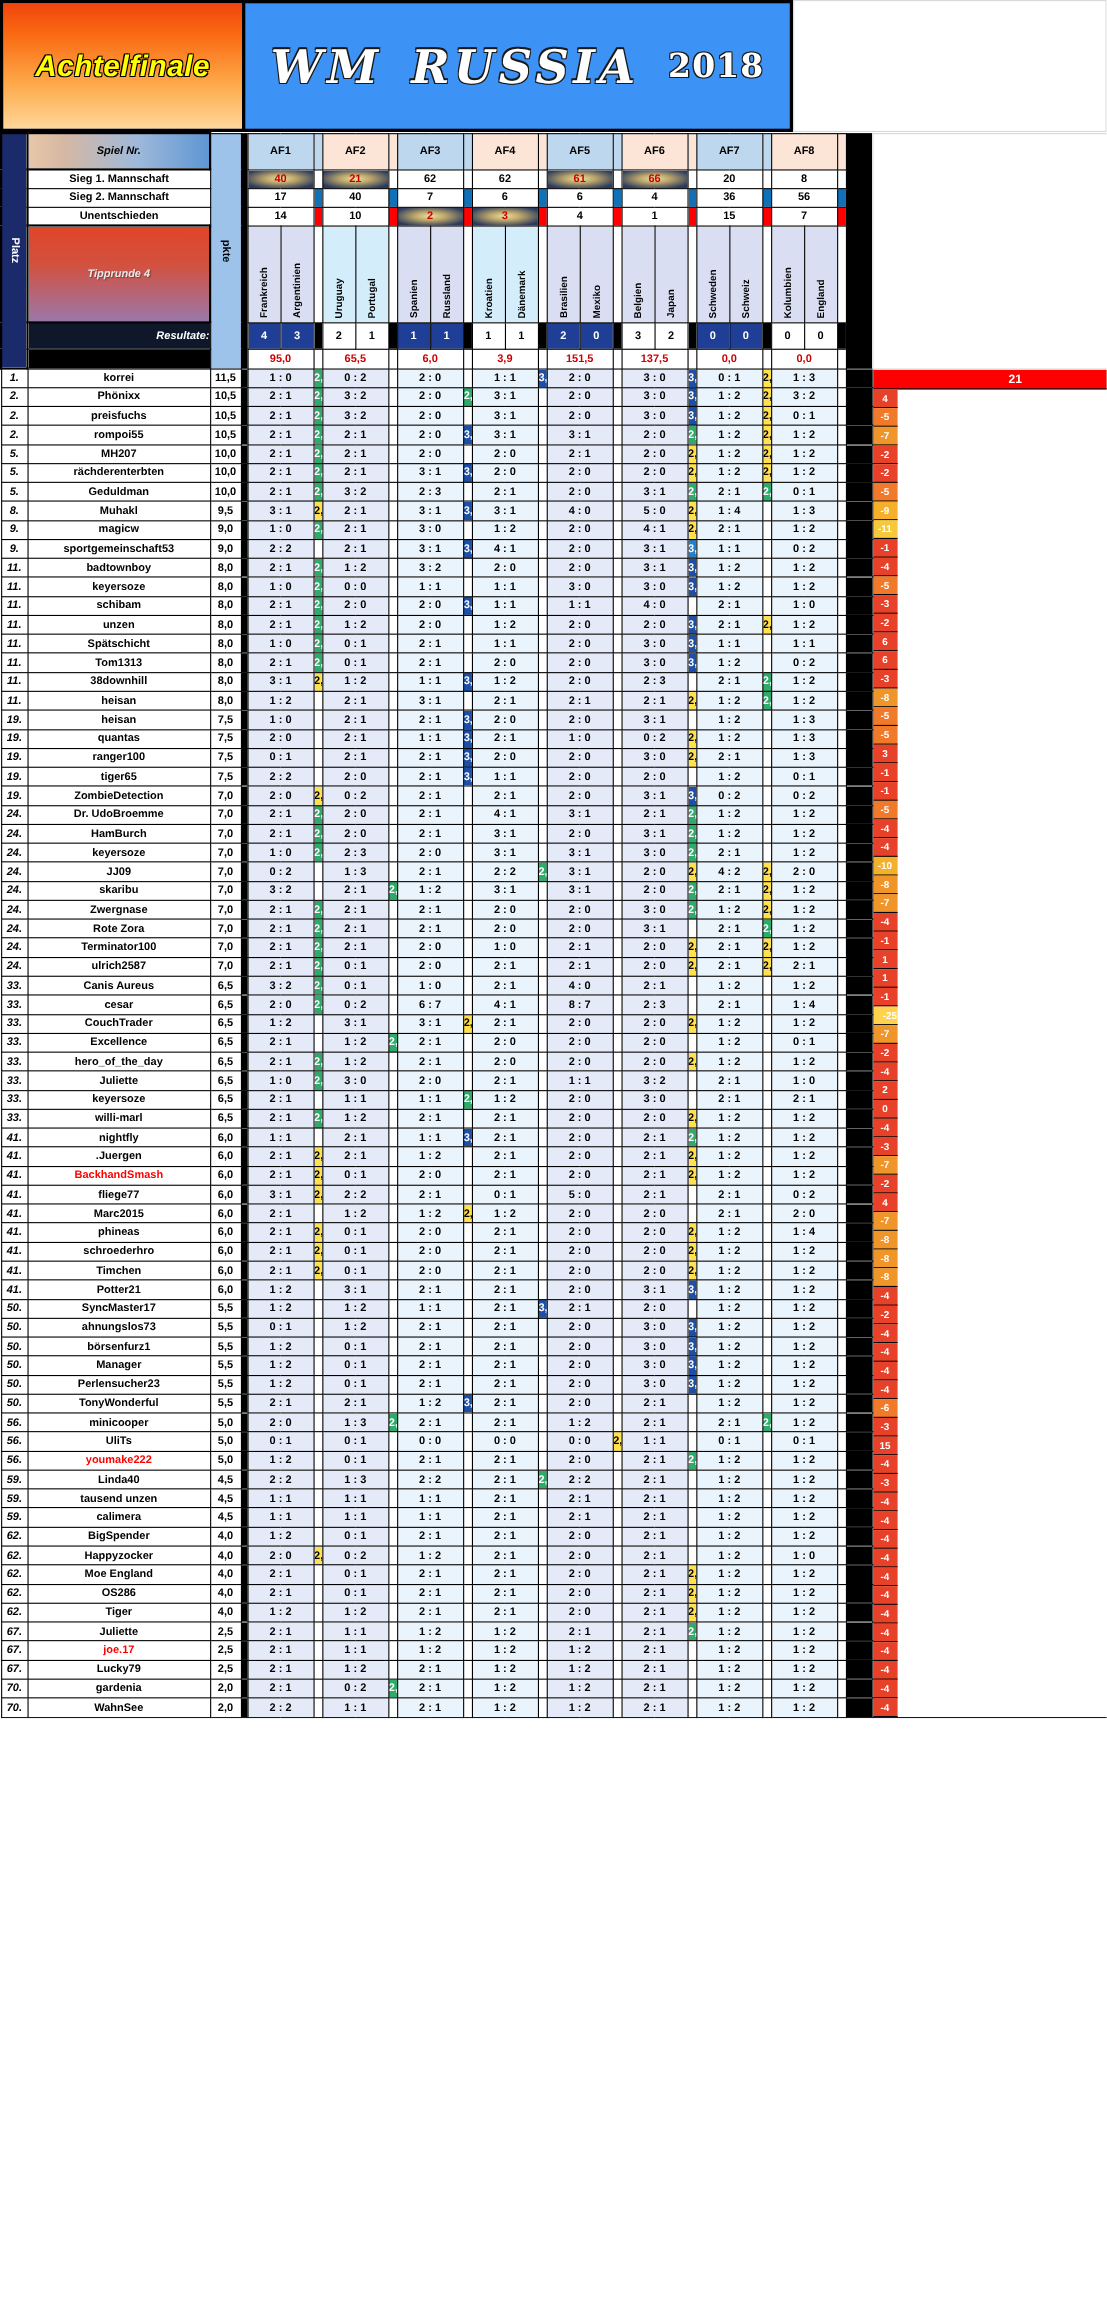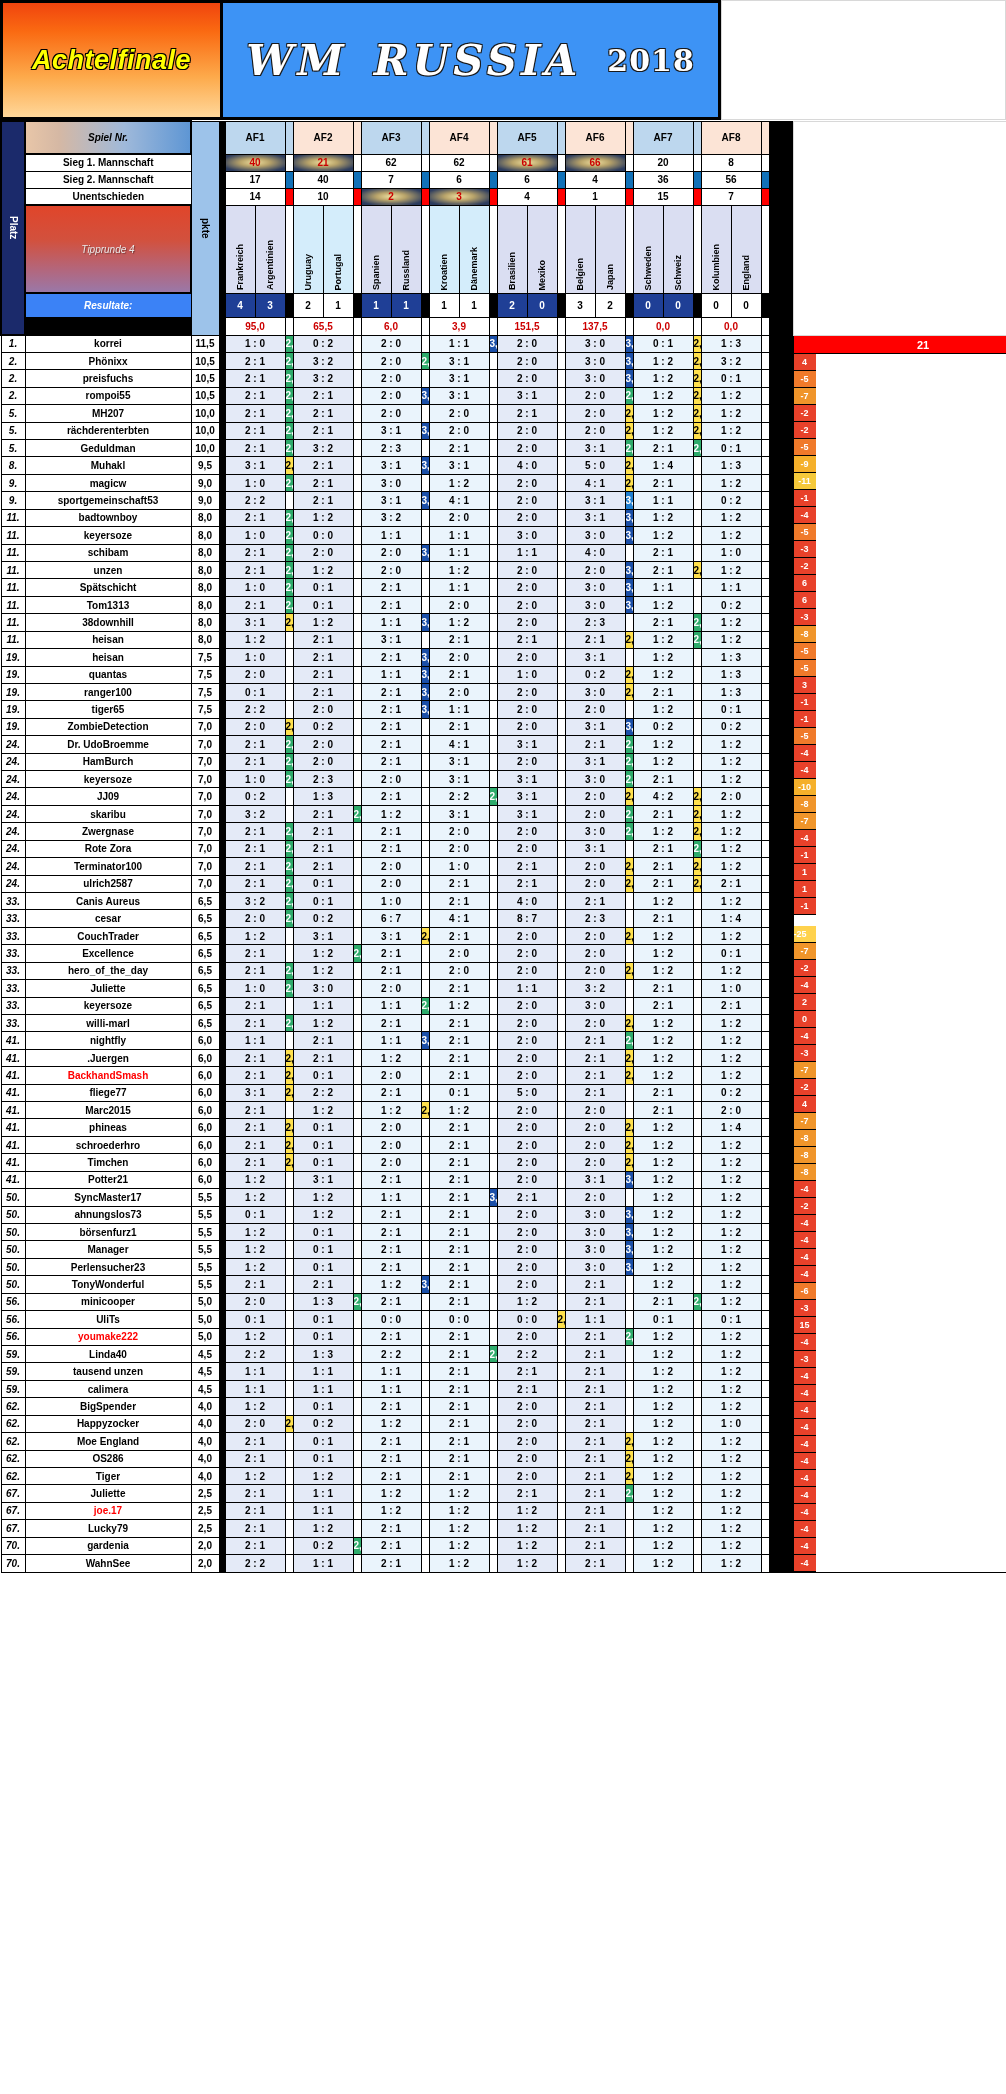--- a/index.html
+++ b/index.html
@@ -73,28 +73,28 @@
     background:linear-gradient(90deg,#e8c6a8 0%,#d5b8a4 20%,#9fb9da 60%,#5e96d4 100%);
     font-style:italic; font-weight:bold; font-size:17px; text-align:center;
     border:2px solid #000; height:33px;
   }
   .siegrow {
     background:#ffffff; font-weight:bold; font-size:13px; text-align:center;
     border:1px solid #000; height:17px; padding-left:10px;
   }
   .tipprunde {
     background:linear-gradient(180deg,#e0452a 0%,#d2513e 40%,#b2677e 75%,#9a78a8 100%);
-    color:#e9e9e9; font-style:italic; font-weight:normal; font-size:24px;
+    color:#e9e9e9; font-style:italic; font-weight:bold; font-size:24px;
     text-align:center; border:2px solid #000;
     text-shadow:1px 1px 1px rgba(0,0,0,.35);
     margin-left:15px;
   }
   .resultate {
-    background:#3b82f6; color:#ffffff; font-style:italic; font-weight:bold;
-    font-size:14px; text-align:center; height:24px; border:1px solid #000;
+    background:#0f172a; color:#ffffff; font-style:italic; font-weight:bold;
+    font-size:14px; text-align:right; height:24px; border:1px solid #000;
   }
 
   
   .afh { text-align:center; font-weight:bold; font-size:16px; border:1px solid #000; height:33px; }
   .afh.lt { background:#bdd7ee; }
   .afh.pk { background:#fce4d6; }
 
   .numcell { background:#fff; text-align:center; border:1px solid #000; font-size:9px; font-weight:bold; color:#000; height:17px;}
   .numhot  { background:radial-gradient(ellipse at center,#efe0a0 0%,#b9a46a 35%,#2b3b5e 85%);
              color:#cc0000; font-weight:bold; font-size:13px; text-align:center; border:1px solid #000; height:17px;}
@@ -408,21 +408,21 @@
             <div style="background:#e8412a;color:#ffffff;font-weight:bold;font-size:9px;text-align:center;height:17px;line-height:17px;border-bottom:1px solid #000;width:22px;">-4</div>
             <div style="background:#e8412a;color:#ffffff;font-weight:bold;font-size:9px;text-align:center;height:17px;line-height:17px;border-bottom:1px solid #000;width:22px;">-4</div>
             <div style="background:#f5b02a;color:#ffffff;font-weight:bold;font-size:9px;text-align:center;height:17px;line-height:17px;border-bottom:1px solid #000;width:22px;">-10</div>
             <div style="background:#f0952a;color:#ffffff;font-weight:bold;font-size:9px;text-align:center;height:17px;line-height:17px;border-bottom:1px solid #000;width:22px;">-8</div>
             <div style="background:#f0952a;color:#ffffff;font-weight:bold;font-size:9px;text-align:center;height:17px;line-height:17px;border-bottom:1px solid #000;width:22px;">-7</div>
             <div style="background:#e8412a;color:#ffffff;font-weight:bold;font-size:9px;text-align:center;height:17px;line-height:17px;border-bottom:1px solid #000;width:22px;">-4</div>
             <div style="background:#e8412a;color:#ffffff;font-weight:bold;font-size:9px;text-align:center;height:17px;line-height:17px;border-bottom:1px solid #000;width:22px;">-1</div>
             <div style="background:#e8412a;color:#ffffff;font-weight:bold;font-size:9px;text-align:center;height:17px;line-height:17px;border-bottom:1px solid #000;width:22px;">1</div>
             <div style="background:#e8412a;color:#ffffff;font-weight:bold;font-size:9px;text-align:center;height:17px;line-height:17px;border-bottom:1px solid #000;width:22px;">1</div>
             <div style="background:#e8412a;color:#ffffff;font-weight:bold;font-size:9px;text-align:center;height:17px;line-height:17px;border-bottom:1px solid #000;width:22px;">-1</div>
-            <div style="background:#ffd24d;color:#ffffff;font-weight:bold;font-size:9px;text-align:left;height:17px;line-height:17px;border-bottom:1px solid #000;width:22px;margin-top:11px;">-25</div>
+            <div style="background:#ffd24d;color:#ffffff;font-weight:bold;font-size:9px;text-align:right;height:17px;line-height:17px;border-bottom:1px solid #000;width:22px;">-25</div>
             <div style="background:#f0952a;color:#ffffff;font-weight:bold;font-size:9px;text-align:center;height:17px;line-height:17px;border-bottom:1px solid #000;width:22px;">-7</div>
             <div style="background:#e8412a;color:#ffffff;font-weight:bold;font-size:9px;text-align:center;height:17px;line-height:17px;border-bottom:1px solid #000;width:22px;">-2</div>
             <div style="background:#e8412a;color:#ffffff;font-weight:bold;font-size:9px;text-align:center;height:17px;line-height:17px;border-bottom:1px solid #000;width:22px;">-4</div>
             <div style="background:#e8412a;color:#ffffff;font-weight:bold;font-size:9px;text-align:center;height:17px;line-height:17px;border-bottom:1px solid #000;width:22px;">2</div>
             <div style="background:#e8412a;color:#ffffff;font-weight:bold;font-size:9px;text-align:center;height:17px;line-height:17px;border-bottom:1px solid #000;width:22px;">0</div>
             <div style="background:#e8412a;color:#ffffff;font-weight:bold;font-size:9px;text-align:center;height:17px;line-height:17px;border-bottom:1px solid #000;width:22px;">-4</div>
             <div style="background:#e8412a;color:#ffffff;font-weight:bold;font-size:9px;text-align:center;height:17px;line-height:17px;border-bottom:1px solid #000;width:22px;">-3</div>
             <div style="background:#f0952a;color:#ffffff;font-weight:bold;font-size:9px;text-align:center;height:17px;line-height:17px;border-bottom:1px solid #000;width:22px;">-7</div>
             <div style="background:#e8412a;color:#ffffff;font-weight:bold;font-size:9px;text-align:center;height:17px;line-height:17px;border-bottom:1px solid #000;width:22px;">-2</div>
             <div style="background:#e8412a;color:#ffffff;font-weight:bold;font-size:9px;text-align:center;height:17px;line-height:17px;border-bottom:1px solid #000;width:22px;">4</div>

